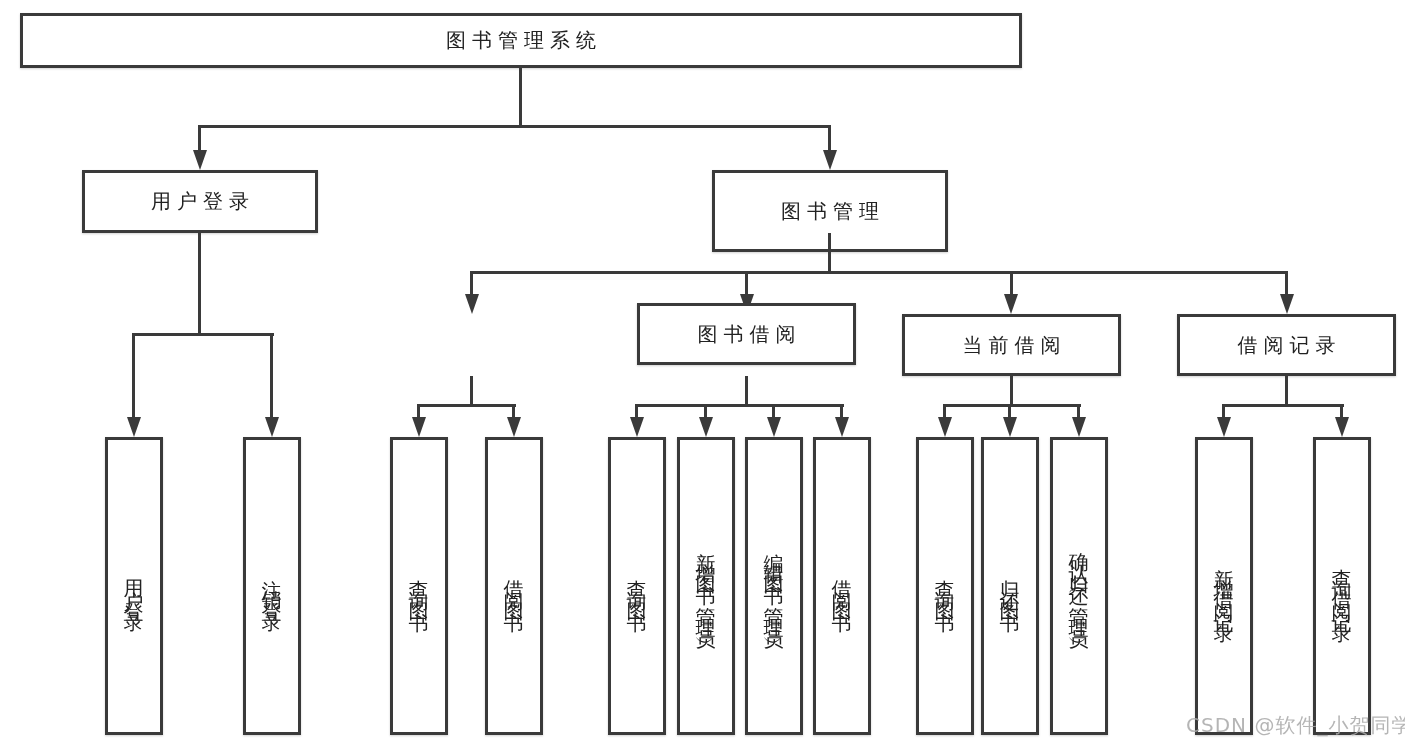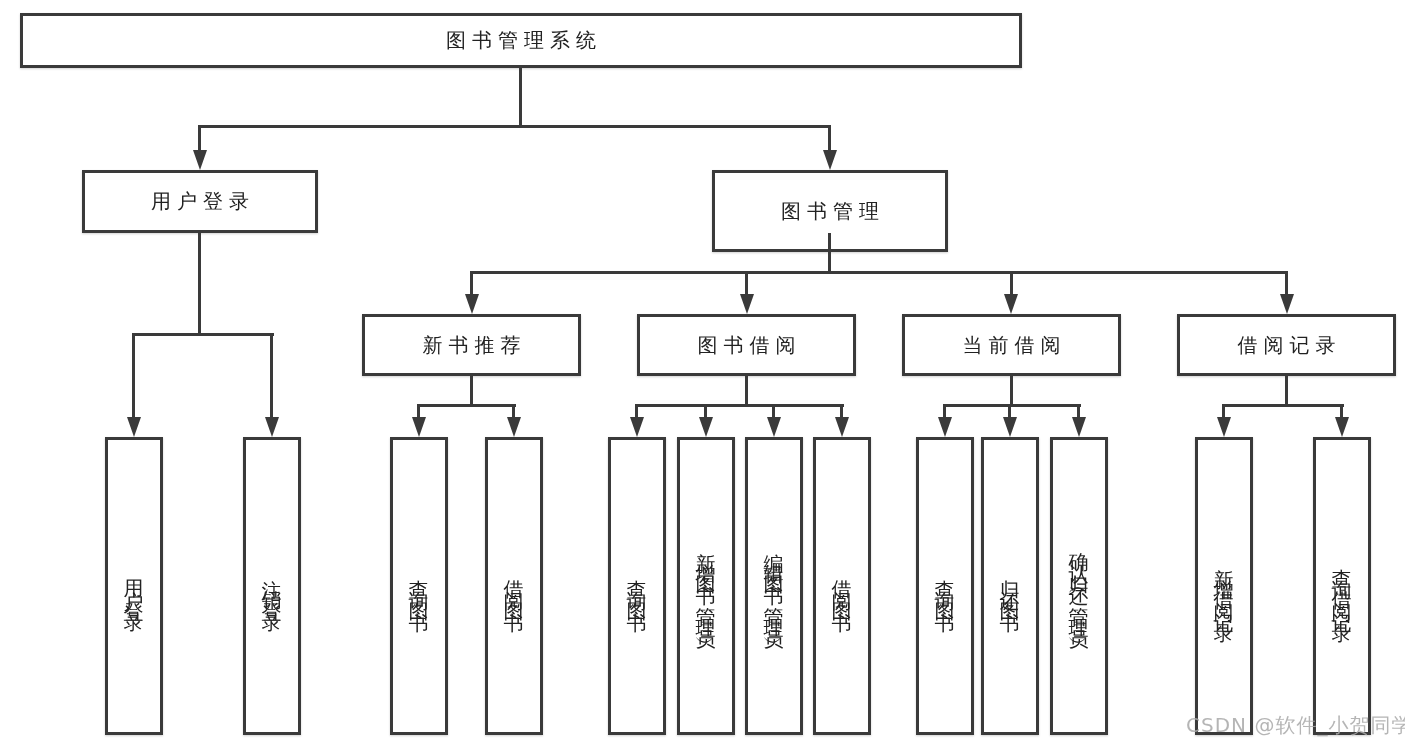--- a/index.html
+++ b/index.html
@@ -64,24 +64,21 @@
   <i class="ln" style="left:470px;top:271px;width:818px;height:3px"></i>
   <i class="ln" style="left:470px;top:272px;width:3px;height:23px"></i>
   <i class="ar" style="left:465px;top:294px"></i>
   <i class="ln" style="left:745px;top:272px;width:3px;height:23px"></i>
   <i class="ar" style="left:740px;top:294px"></i>
   <i class="ln" style="left:1010px;top:272px;width:3px;height:23px"></i>
   <i class="ar" style="left:1004px;top:294px"></i>
   <i class="ln" style="left:1285px;top:272px;width:3px;height:23px"></i>
   <i class="ar" style="left:1280px;top:294px"></i>
 
-  <div class="box" style="left:362px;top:314px;width:219px;height:62px">
-    <span class="hlabel">新书推荐</span>
-  </div>
-  <div class="box" style="left:637px;top:314px;width:219px;height:62px">
+  <div class="box" style="left:637px;top:303px;width:219px;height:62px">
     <span class="hlabel">图书借阅</span>
   </div>
   <div class="box" style="left:902px;top:314px;width:219px;height:62px">
     <span class="hlabel">当前借阅</span>
   </div>
   <div class="box" style="left:1177px;top:314px;width:219px;height:62px">
     <span class="hlabel">借阅记录</span>
   </div>
 
   <i class="ln" style="left:470px;top:376px;width:3px;height:31px"></i>

